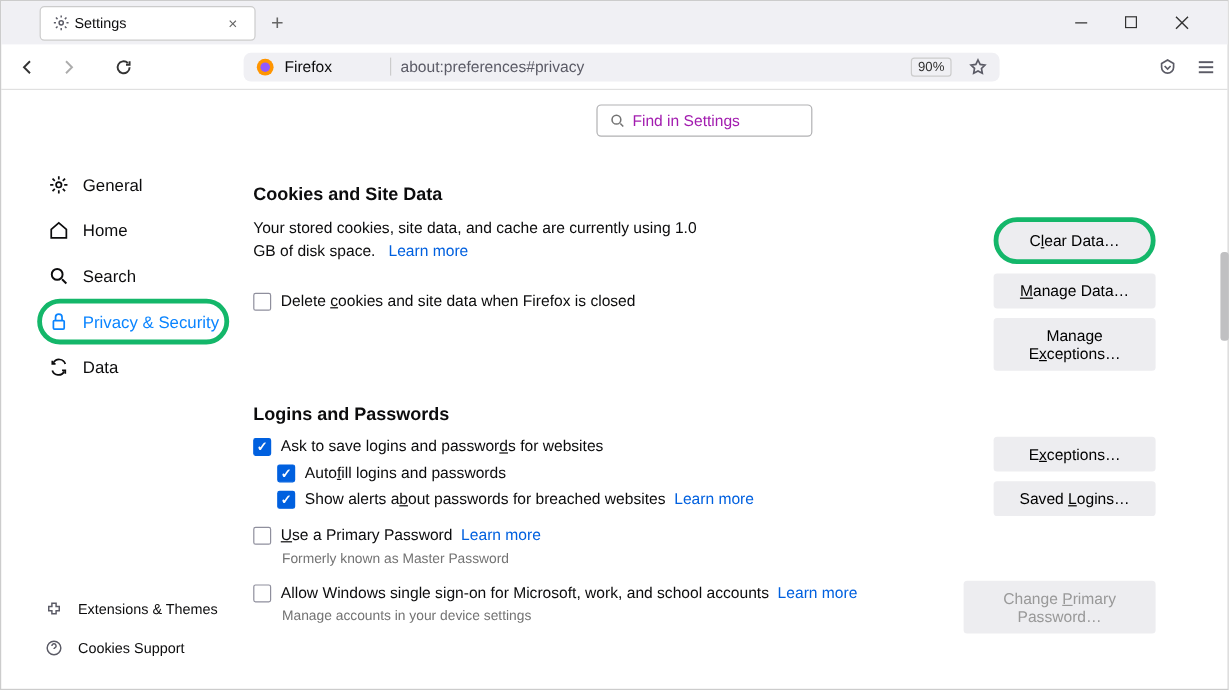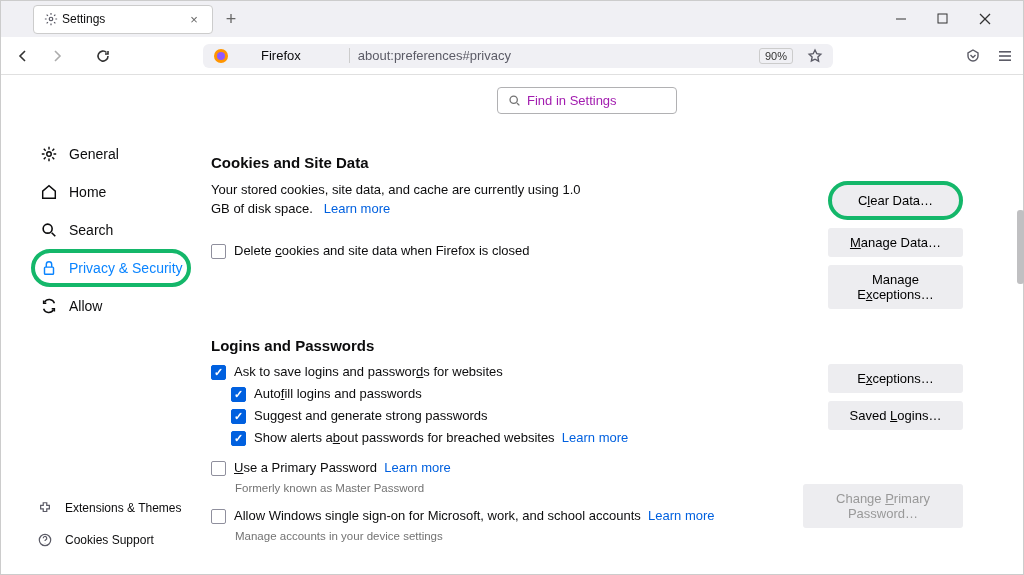--- a/index.html
+++ b/index.html
@@ -10,21 +10,21 @@
     .tab-icon { width: 14px; height: 14px; }
     .tab-title { flex: 1; font-size: 12px; }
     .tab-close { width: 16px; text-align: center; cursor: pointer; color: #666; }
     .new-tab-btn { width: 28px; height: 28px; display: flex; align-items: center; justify-content: center; cursor: pointer; color: #666; font-size: 18px; margin-left: 4px; }
     .window-controls { margin-left: auto; display: flex; gap: 18px; padding-right: 12px; }
     .window-controls span { width: 24px; text-align: center; cursor: pointer; color: #333; }
     .toolbar { display: flex; align-items: center; height: 38px; padding: 0 10px; gap: 10px; border-bottom: 1px solid #e0e0e0; }
     .nav-btn { width: 24px; height: 24px; display: flex; align-items: center; justify-content: center; cursor: pointer; color: #333; }
     .urlbar { display: flex; align-items: center; background: #f0f0f4; border-radius: 6px; padding: 4px 10px; gap: 8px; flex: 0 0 630px; margin-left: 78px; }
     .urlbar-text { font-size: 13px; color: #5b5b66; }
-    .urlbar-prefix { color: #0c0c0d; margin-left: 24px; }
+    .urlbar-prefix { color: #0c0c0d; }
     .toolbar-right { margin-left: auto; display: flex; align-items: center; gap: 16px; }
     .zoom-badge { font-size: 11px; border: 1px solid #ccc; border-radius: 3px; padding: 1px 5px; color: #333;}
     .content { display: flex; flex: 1; overflow: hidden; }
     .sidebar { width: 200px; padding-top: 60px; display: flex; flex-direction: column; }
     .sidebar-main { padding-left: 30px; }
     .sidebar-item { display: flex; align-items: center; gap: 10px; padding: 9px 8px; cursor: pointer; font-size: 14px; border-radius: 4px; margin-right: 10px; }
     .sidebar-item.active { color: #0a84ff; border: 4px solid #14b76a; border-radius: 22px; padding: 5px 4px; }
     .sidebar-item .icon { width: 20px; height: 20px; display: flex; align-items: center; justify-content: center; }
     .sidebar-footer { margin-top: auto; padding: 0 0 18px 30px; }
     .sidebar-footer .sidebar-item { font-size: 12px; padding: 6px 4px; }
@@ -174,21 +174,21 @@
             </span>
           <span>Privacy &amp; Security</span>
         </div>
         <div class="sidebar-item">
           <span class="icon">
               <svg viewBox="0 0 20 20" width="18" height="18" fill="none" stroke="#0c0c0d" stroke-width="1.6">
                 <path d="M16 7a6 6 0 0 0-11-1M4 13a6 6 0 0 0 11 1"></path>
                 <path d="M4 4v3h3M16 16v-3h-3"></path>
               </svg>
             </span>
-          <span>Allow</span>
+          <span>Data</span>
         </div>
       </div>
       <div class="sidebar-footer">
         <div class="sidebar-item">
           <span class="icon">
               <svg viewBox="0 0 16 16" width="14" height="14" fill="none" stroke="#5b5b66" stroke-width="1.4">
                 <path d="M6 2h4v3h3v4h-3v3H6v-3H3V5h3z"></path>
               </svg>
             </span>
           <span>Extensions &amp; Themes</span>
@@ -239,24 +239,20 @@
             <div class="chk-row">
               <span class="chk checked"></span>
               <span>Ask to save logins and passwor<span class="u">d</span>s for websites</span>
             </div>
             <div class="chk-row nested">
               <span class="chk checked"></span>
               <span>Auto<span class="u">f</span>ill logins and passwords</span>
             </div>
             <div class="chk-row nested">
               <span class="chk checked"></span>
-              <span>Su<span class="u">g</span>gest and generate strong passwords</span>
-            </div>
-            <div class="chk-row nested">
-              <span class="chk checked"></span>
               <span>Show alerts a<span class="u">b</span>out passwords for breached websites&nbsp;&nbsp;<span class="link">Learn more</span></span>
             </div>
             <div class="chk-row" style="margin-top:14px">
               <span class="chk"></span>
               <span><span class="u">U</span>se a Primary Password&nbsp;&nbsp;<span class="link">Learn more</span></span>
             </div>
             <p class="hint">Formerly known as Master Password</p>
             <div class="chk-row" style="margin-top:14px">
               <span class="chk"></span>
               <span>Allow Windows single sign-on for Microsoft, work, and school accounts&nbsp;&nbsp;<span class="link">Learn more</span></span>

